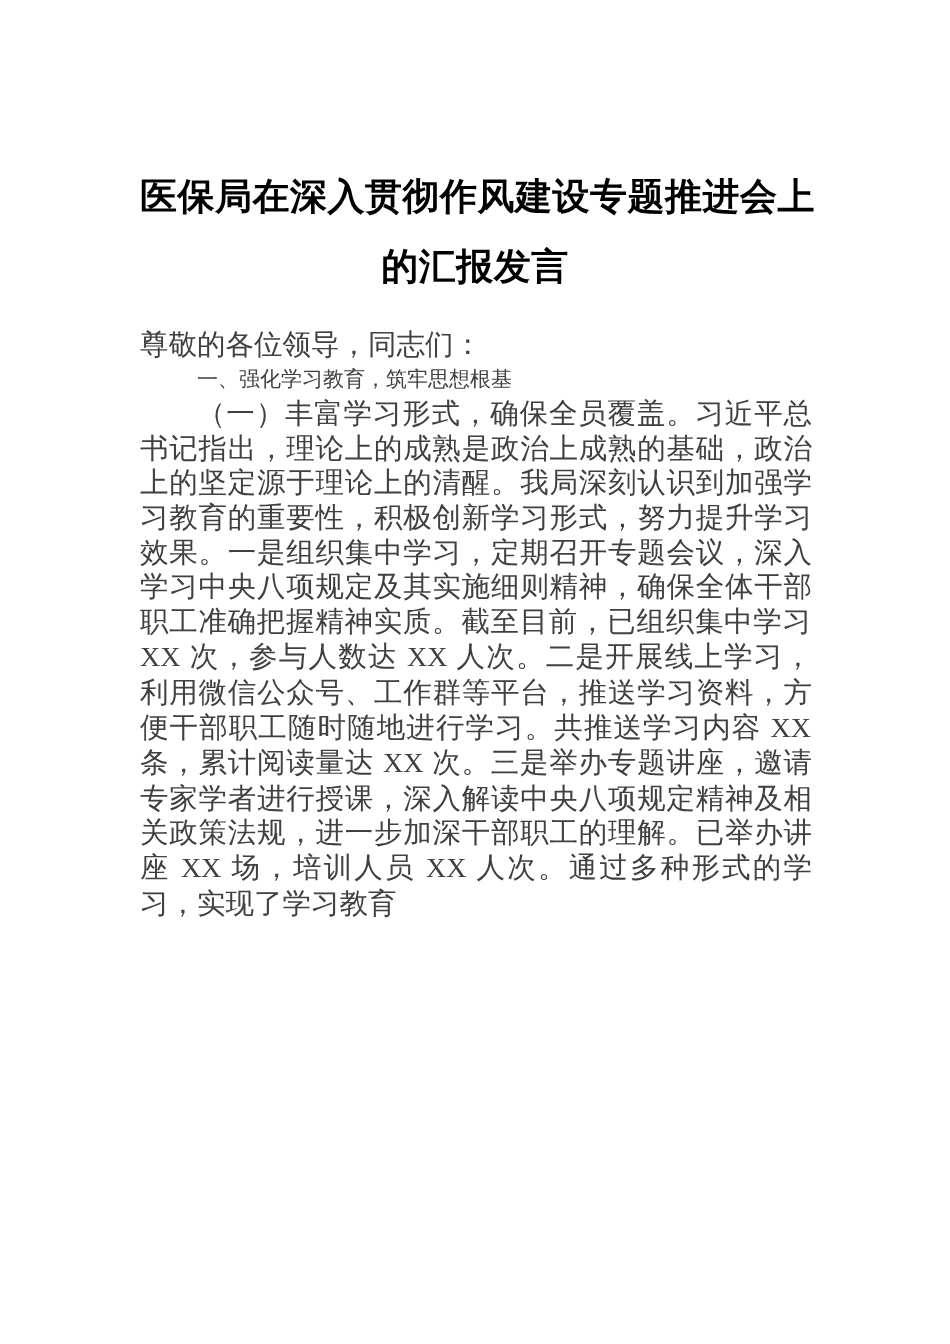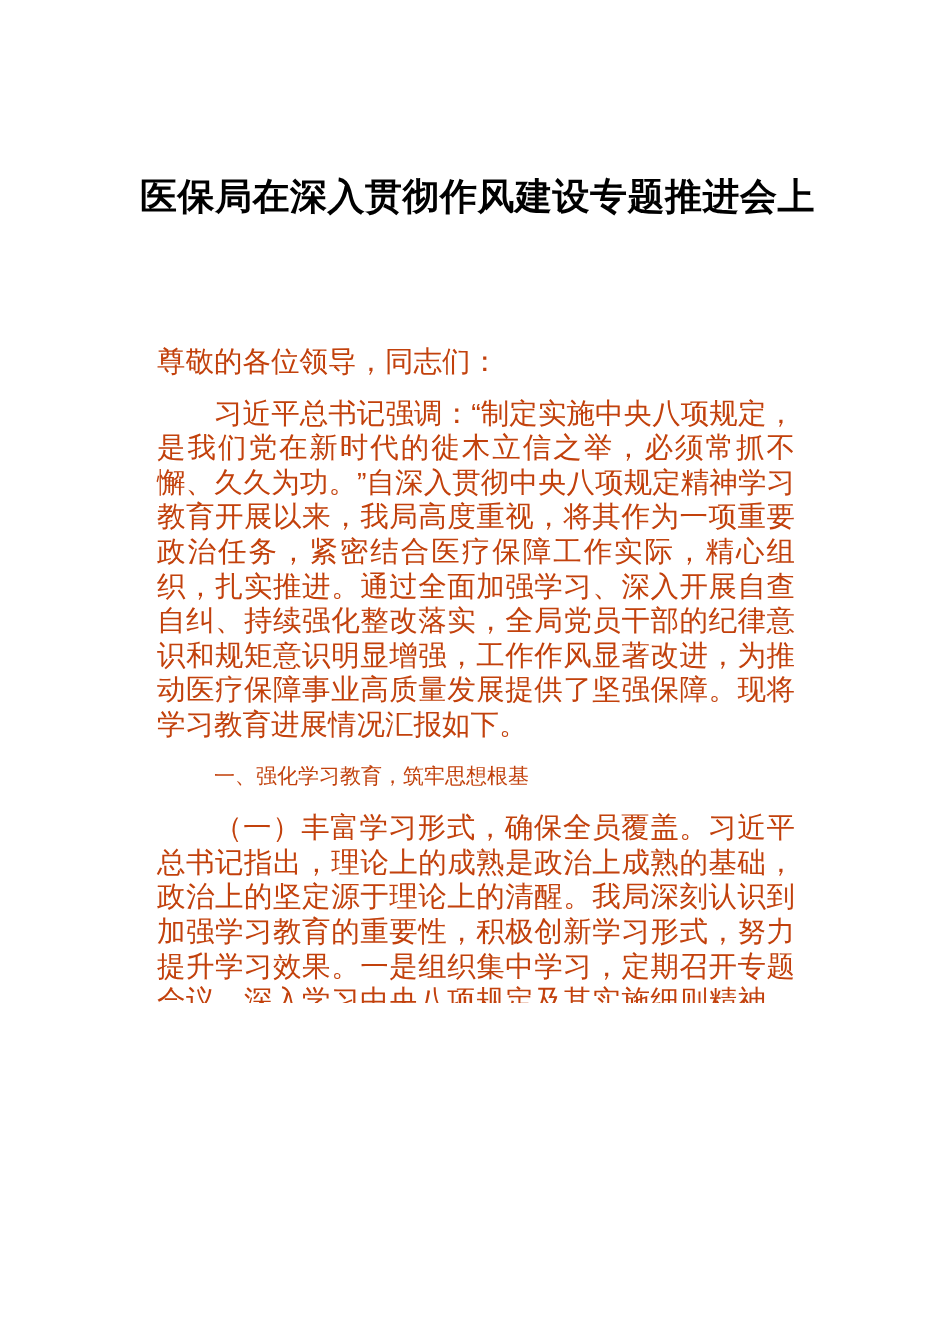--- a/index.html
+++ b/index.html
@@ -51,23 +51,23 @@
     top: 327px;
     width: 672px;
   }
 
   .para {
     font-size: 28.5px;
     line-height: 34.6px;
     text-align: justify;
     text-justify: inter-character;
     letter-spacing: 0px;
-    margin: 17px;
+    margin: 0;
     font-family: "Liberation Sans", "DejaVu Sans", sans-serif;
-    color: #c2410c;
+    color: #404040;
   }
 
   
   .para.salutation {
     text-align: left;
   }
 
   
   .para.indent {
     text-indent: 57px;
@@ -107,27 +107,27 @@
     color: #1a1a1a;
   }
 </style>
 </head>
 <body>
 
 <div class="page">
 
   <div class="doc-title">
     <span class="tline">医保局在深入贯彻作风建设专题推进会上</span>
+    <span class="tline">的汇报发言</span>
   </div>
 
   <div class="body-block">
 
     <p class="para salutation">尊敬的各位领导，同志们：</p>
 
-    <p class="para indent">习近平总书记强调：“制定实施中央八项规定，是我们党在新时代的徙木立信之举，必须常抓不懈、久久为功。”自深入贯彻中央八项规定精神学习教育开展以来，我局高度重视，将其作为一项重要政治任务，紧密结合医疗保障工作实际，精心组织，扎实推进。通过全面加强学习、深入开展自查自纠、持续强化整改落实，全局党员干部的纪律意识和规矩意识明显增强，工作作风显著改进，为推动医疗保障事业高质量发展提供了坚强保障。现将学习教育进展情况汇报如下。</p>
 
     <p class="para heading-1">一、强化学习教育，筑牢思想根基</p>
 
     <p class="para heading-2">（一）丰富学习形式，确保全员覆盖。习近平总书记指出，理论上的成熟是政治上成熟的基础，政治上的坚定源于理论上的清醒。我局深刻认识到加强学习教育的重要性，积极创新学习形式，努力提升学习效果。一是组织集中学习，定期召开专题会议，深入学习中央八项规定及其实施细则精神，确保全体干部职工准确把握精神实质。截至目前，已组织集中学习<span class="ph"> XX </span>次，参与人数达<span class="ph"> XX </span>人次。二是开展线上学习，利用微信公众号、工作群等平台，推送学习资料，方便干部职工随时随地进行学习。共推送学习内容<span class="ph"> XX </span>条，累计阅读量达<span class="ph"> XX </span>次。三是举办专题讲座，邀请专家学者进行授课，深入解读中央八项规定精神及相关政策法规，进一步加深干部职工的理解。已举办讲座<span class="ph"> XX </span>场，培训人员<span class="ph"> XX </span>人次。通过多种形式的学习，实现了学习教育</p>
 
   </div>
 
   <div class="page-number">1</div>
 
 </div>

